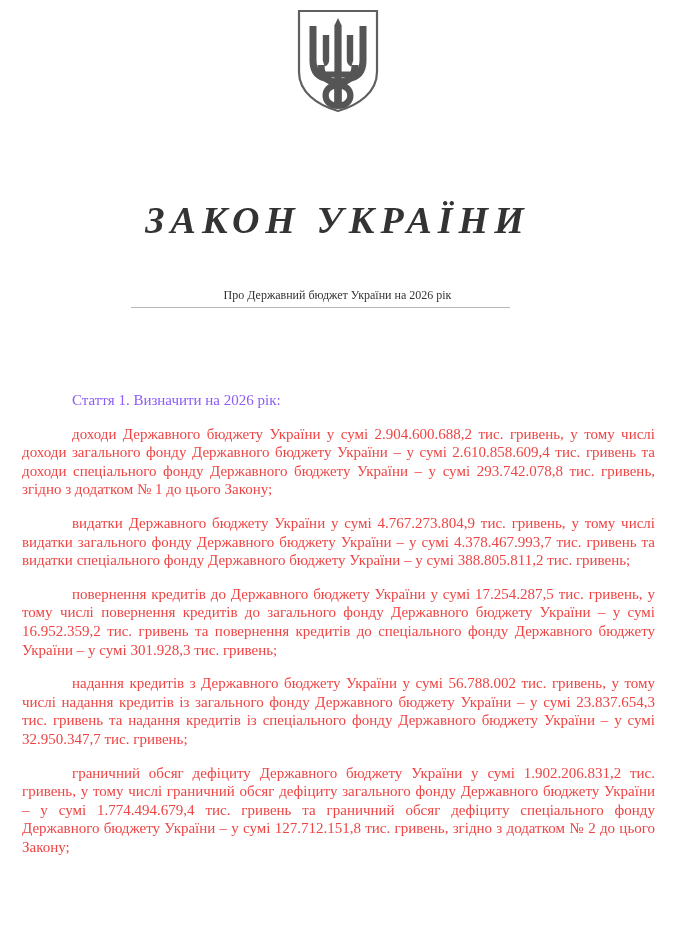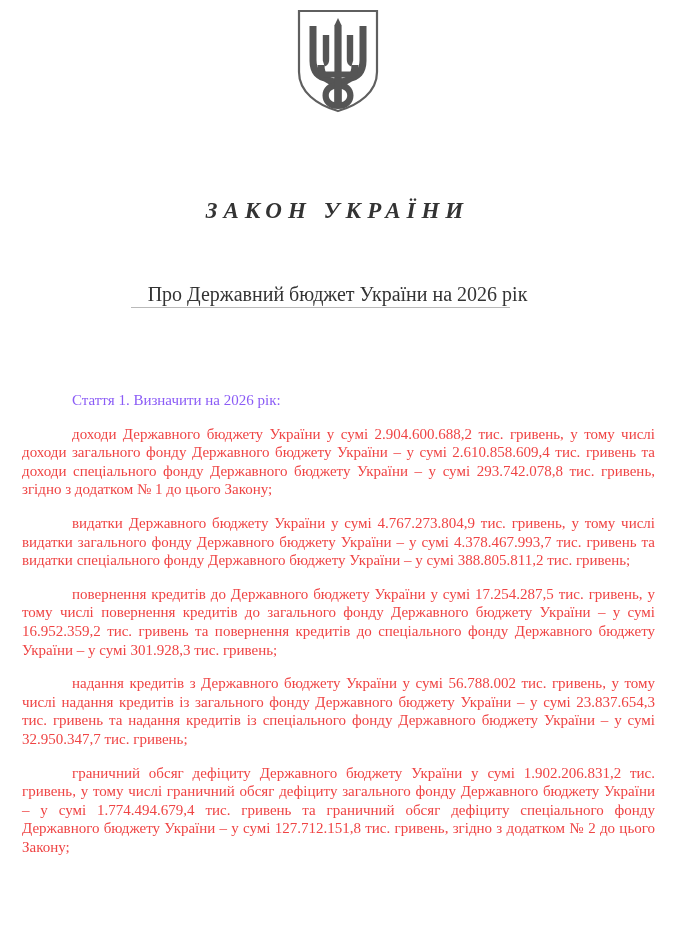--- a/index.html
+++ b/index.html
@@ -35,37 +35,37 @@
   
   .law-title {
     position: absolute;
     top: 198px;
     left: 0;
     width: 675px;
     text-align: center;
     font-family: "Liberation Serif", "DejaVu Serif", serif;
     font-weight: bold;
     font-style: italic;
-    font-size: 23px;
+    font-size: 38px;
     letter-spacing: 6px;
     color: #333333;
     white-space: nowrap;
   }
 
   
   .subtitle-block {
     position: absolute;
     top: 285px;
     left: 0;
     width: 675px;
     text-align: center;
   }
   .subtitle-text {
     display: inline-block;
-    font-size: 20px;
+    font-size: 12px;
     color: #333333;
     line-height: 19px;
     padding: 0 4px;
   }
   .subtitle-rule {
     position: absolute;
     top: 307px;
     left: 131px;
     width: 379px;
     height: 1px;

